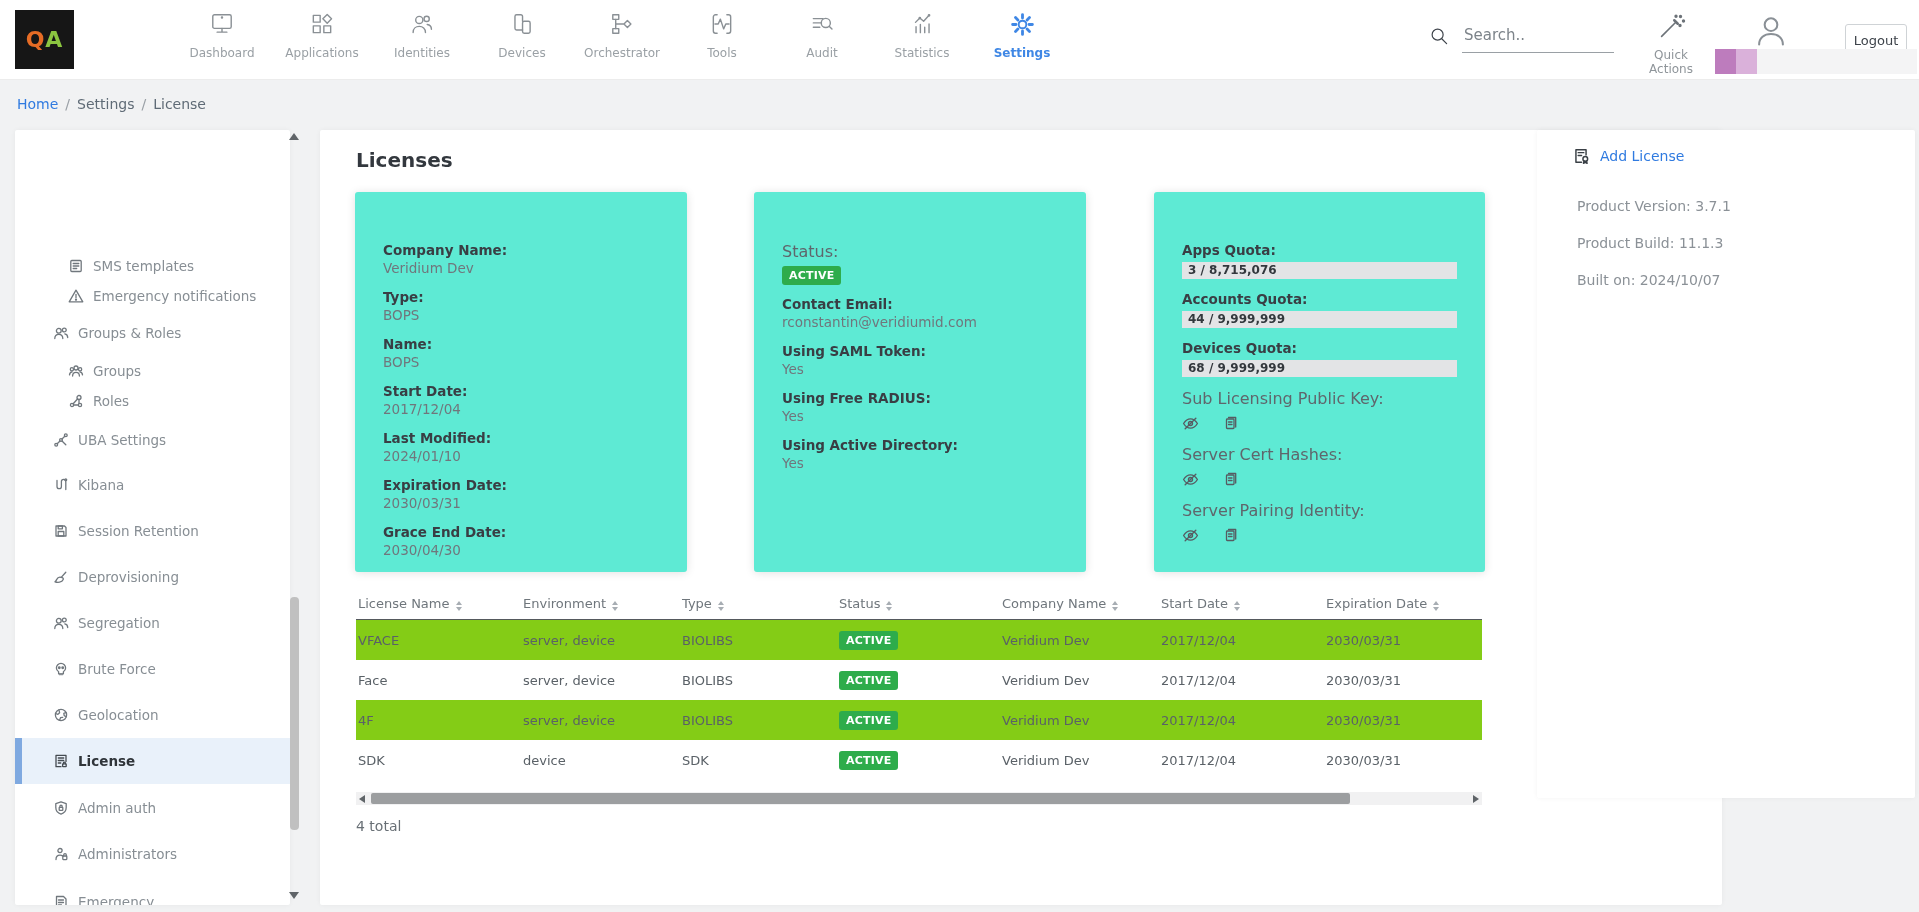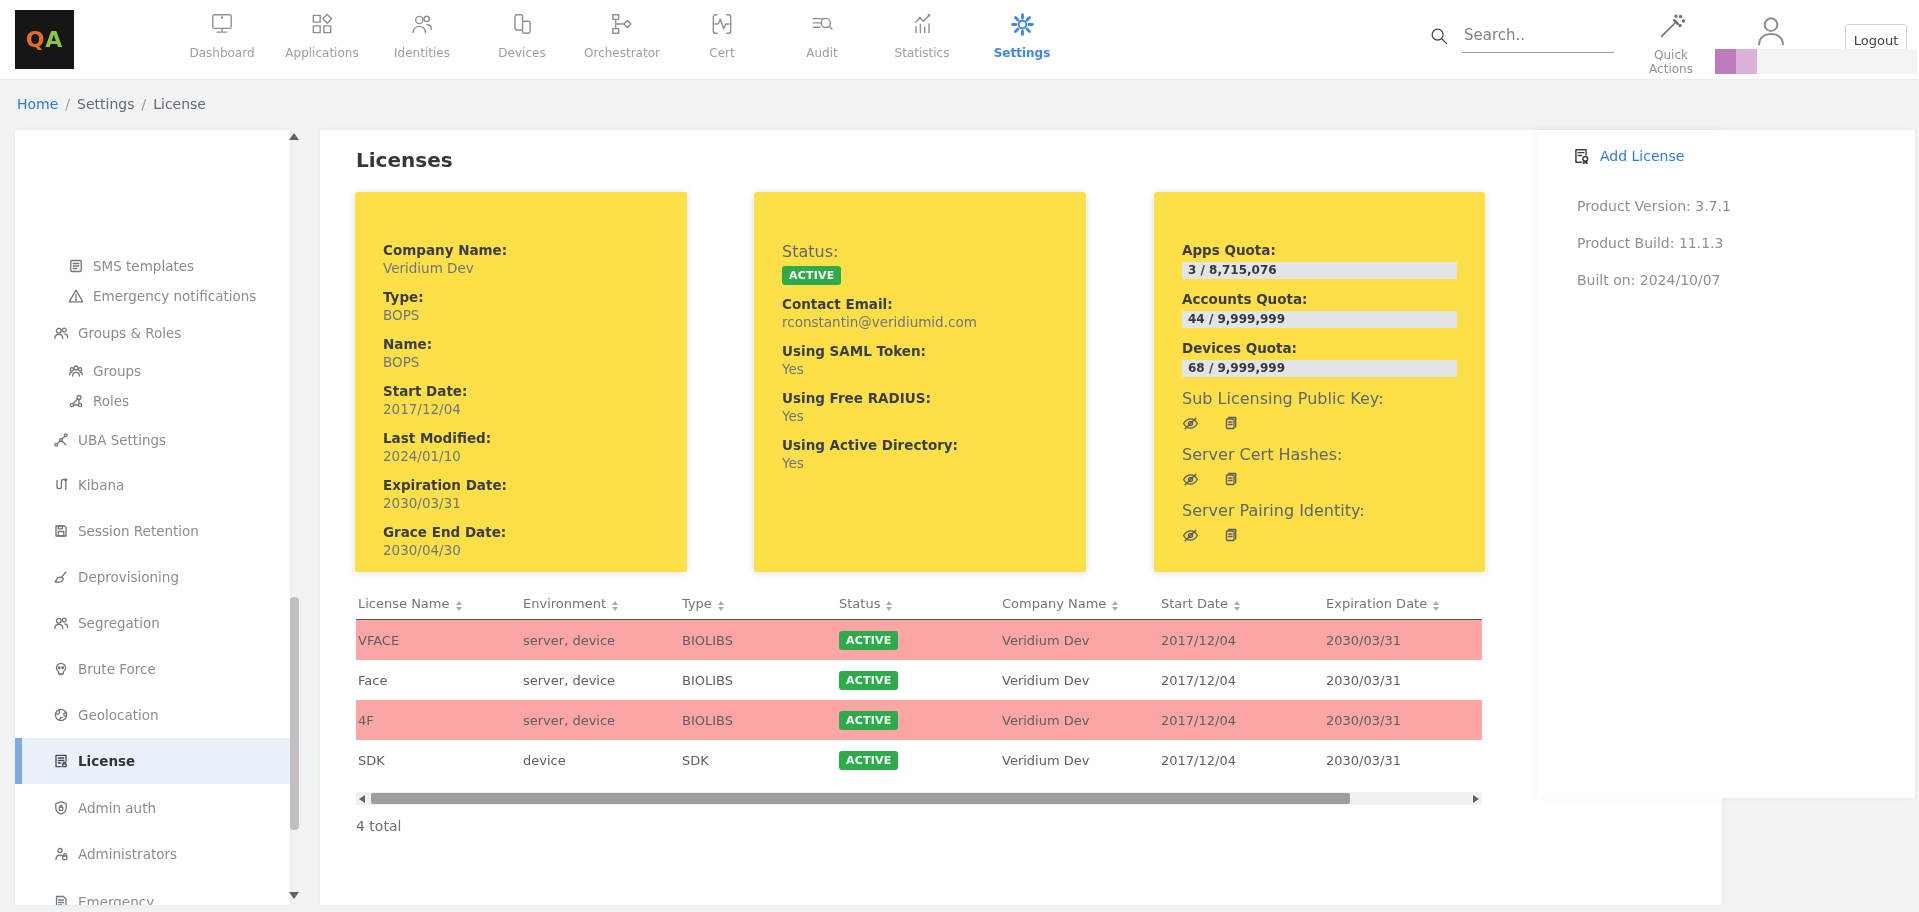--- a/index.html
+++ b/index.html
@@ -53,42 +53,42 @@
   .sb-item .sb-ic { width:17px; margin-right:8px; color:#70777d; flex:none; }
   .sb-item.selected { height:46px; background:#e9f1fa; border-left:7px solid #7fa9e0; padding-left:31px; color:#30353a; font-weight:bold; }
   .sb-item.selected .sb-ic { color:#454b51; }
   .sb-scroll-up, .sb-scroll-down { position:absolute; left:289px; width:0; height:0; border-left:5px solid transparent; border-right:5px solid transparent; cursor:pointer; }
   .sb-scroll-up { top:133px; border-bottom:7px solid #5f6468; }
   .sb-scroll-down { top:892px; border-top:7px solid #5f6468; }
   .sb-thumb { position:absolute; left:290px; top:597px; width:9px; height:233px; background:#c0c0c0; border-radius:4px; cursor:pointer; }
 
   
   .page-title { position:absolute; left:36px; top:18px; font-size:20px; font-weight:bold; color:#33383e; }
-  .card { position:absolute; top:62px; width:332px; height:380px; background:#fde047; border-radius:3px; box-shadow:0 1px 10px rgba(0,0,0,0.12); padding:50px 28px 20px 28px; }
+  .card { position:absolute; top:62px; width:332px; height:380px; background:#5eead4; border-radius:3px; box-shadow:0 1px 10px rgba(0,0,0,0.12); padding:50px 28px 20px 28px; }
   .card.c1 { left:35px; } .card.c2 { left:434px; } .card.c3 { left:834px; width:331px; }
   .fld { margin-bottom:12px; }
   .fld .flbl { font-size:13.5px; font-weight:bold; color:#393e44; line-height:17px; }
   .fld .fval { font-size:13.5px; color:#70767c; line-height:18px; }
   .badge { display:inline-block; background:#2eac4b; color:#fff; font-size:11px; font-weight:bold; padding:3px 7px; border-radius:3px; letter-spacing:0.2px; }
   .status-badge-row { margin:3px 0 11px 0; }
   .qbar { margin-top:3px; width:100%; height:17px; background:#e3e4e6; font-size:12px; font-weight:bold; color:#33383d; line-height:17px; padding-left:6px; }
   .secret { margin-bottom:13px; }
   .secret .icons { display:flex; gap:24px; margin-top:7px; color:#565c62; }
   .secret .icons span { cursor:pointer; }
 
   .table { position:absolute; left:36px; top:458px; width:1126px; font-size:13px; }
   .trow, .thead { display:grid; grid-template-columns:167px 159px 157px 163px 159px 165px 1fr; align-items:center; }
   .thead { height:32px; color:#6f767c; border-bottom:1px solid #55595d; cursor:pointer; }
   .thead .hcell { display:flex; align-items:flex-end; gap:6px; }
   .sort { display:inline-flex; flex-direction:column; gap:2px; }
   .sort i { display:block; width:0; height:0; border-left:3.5px solid transparent; border-right:3.5px solid transparent; }
   .sort .up { border-bottom:4px solid #a7adb3; }
   .sort .down { border-top:4px solid #a7adb3; }
   .trow { height:40px; color:#5a6167; }
-  .trow.alt { background:#fca5a5; }
+  .trow.alt { background:#84cc16; }
   .trow > div:first-child, .thead > div:first-child { padding-left:2px; }
 
   .hscroll { position:absolute; left:36px; top:662px; width:1126px; height:13px; background:#f1f1f2; display:flex; align-items:center; }
   .hs-arrow { width:0; height:0; border-top:4.5px solid transparent; border-bottom:4.5px solid transparent; margin:0 3px; cursor:pointer; }
   .hs-left { border-right:6px solid #5f6468; }
   .hs-right { border-left:6px solid #5f6468; margin-left:auto; }
   .hs-thumb { position:absolute; left:15px; top:1px; width:979px; height:11px; background:#9c9ea0; border-radius:2px; cursor:pointer; }
   .total { position:absolute; left:36px; top:688px; font-size:14px; color:#697076; }
 
   
@@ -159,21 +159,21 @@
         </span>
       <span class="nav-lbl">Orchestrator</span>
     </div>
     <div class="nav-item">
       <span class="nav-ic">
           <svg width="26" height="26" viewBox="0 0 24 24">
             <path d="M7.5 3.5H6a2 2 0 0 0-2 2v13a2 2 0 0 0 2 2h1.5M16.5 3.5H18a2 2 0 0 1 2 2v13a2 2 0 0 1-2 2h-1.5"></path>
             <path d="M5.5 12h3l2-4.5 3 9 2-4.5h3"></path>
           </svg>
         </span>
-      <span class="nav-lbl">Cert</span>
+      <span class="nav-lbl">Tools</span>
     </div>
     <div class="nav-item">
       <span class="nav-ic">
           <svg width="26" height="26" viewBox="0 0 24 24">
             <path d="M4 7h9M4 11h7.5M4 15h6"></path>
             <circle cx="15.5" cy="11" r="4.2"></circle>
             <path d="M18.6 14.1l2.6 2.6"></path>
           </svg>
         </span>
       <span class="nav-lbl">Audit</span>

